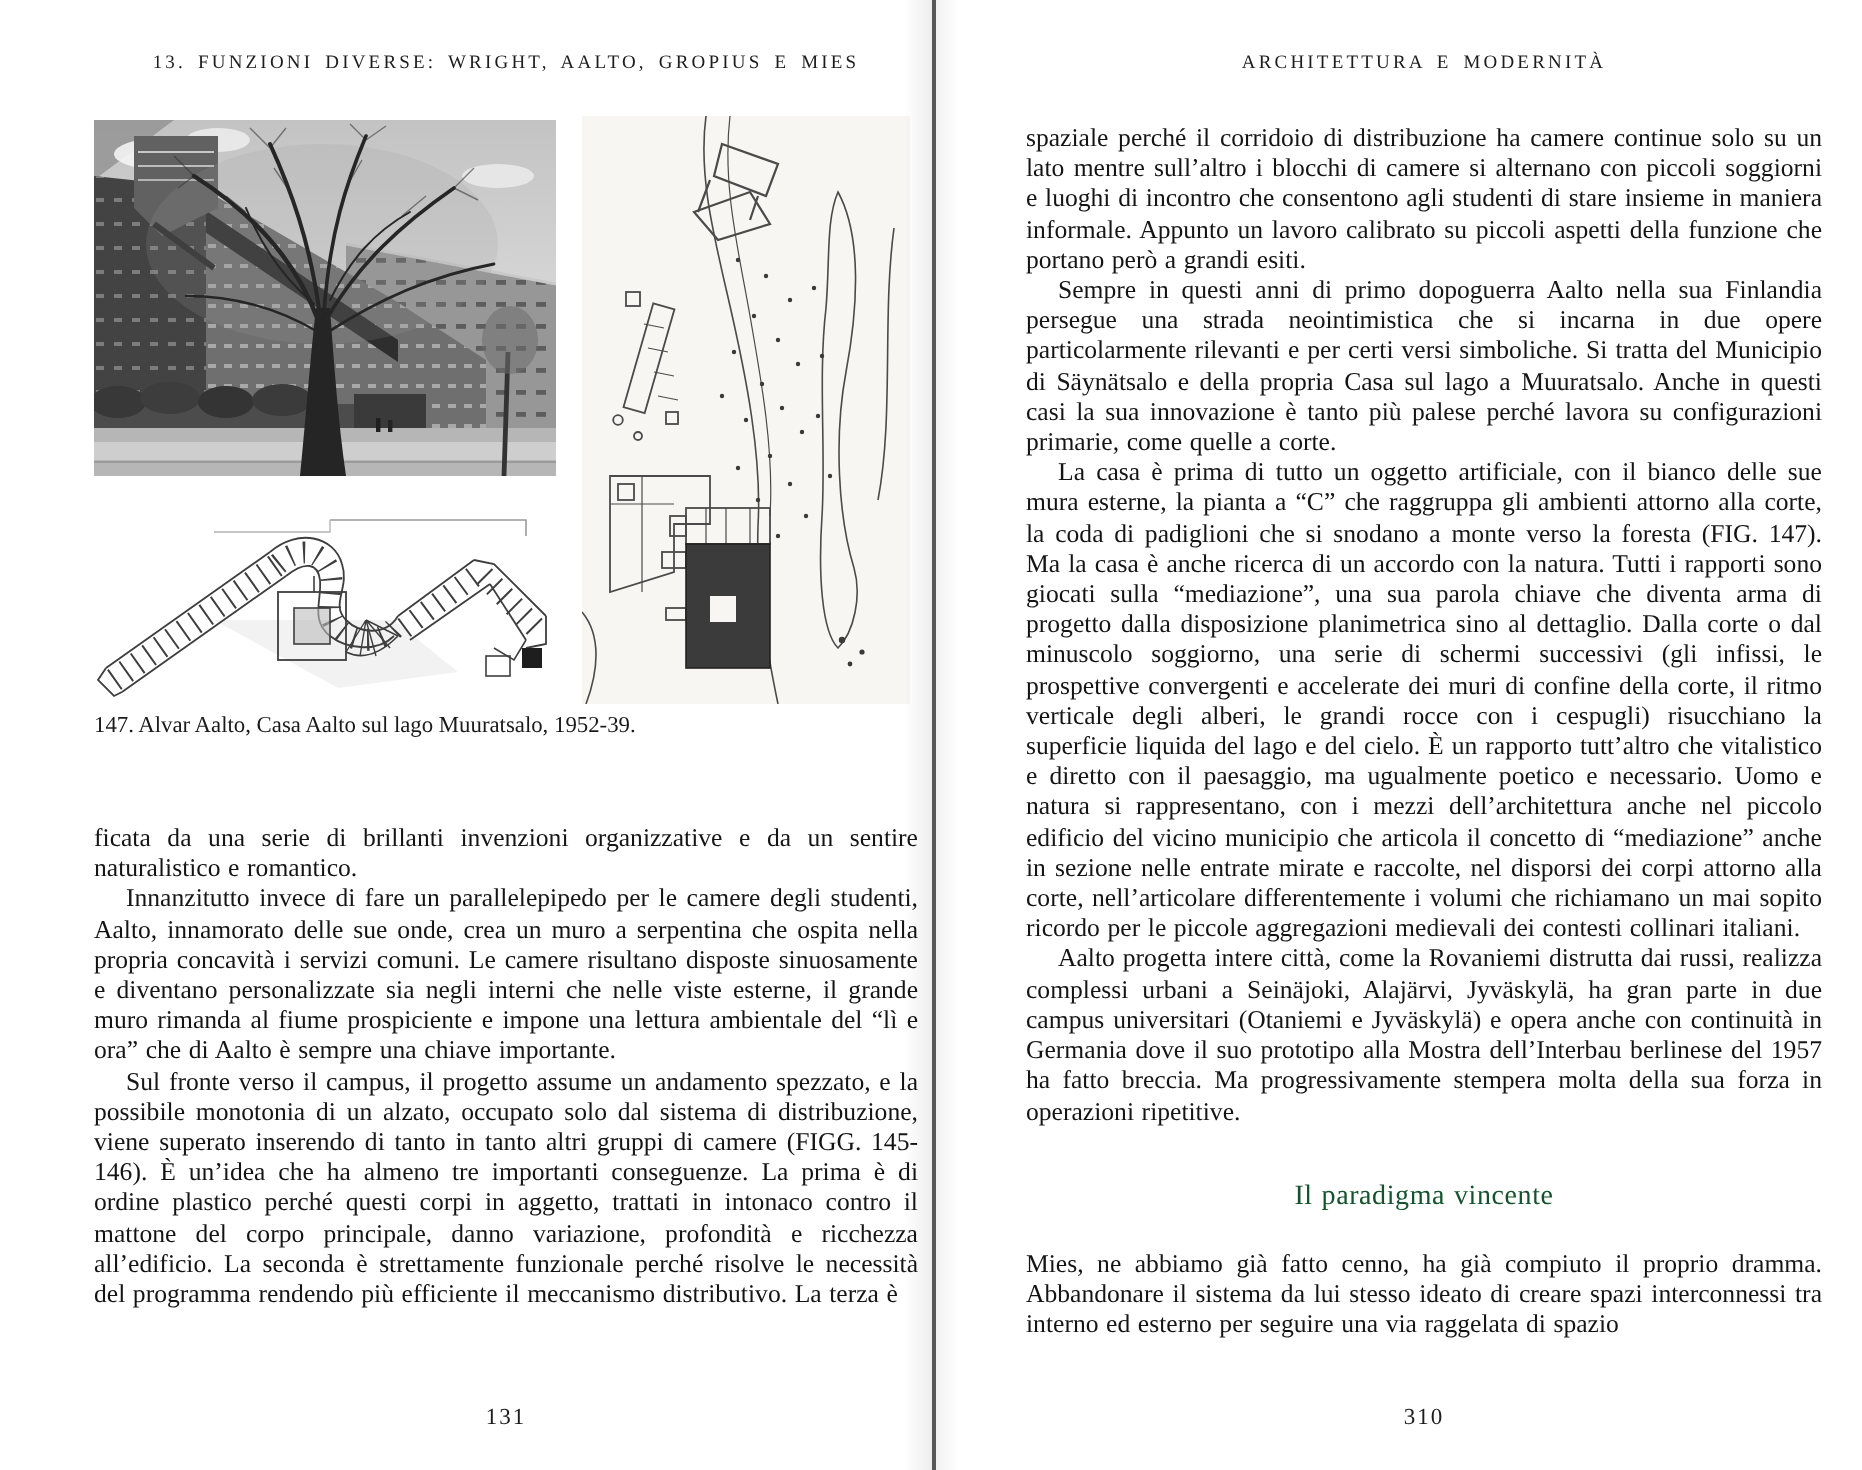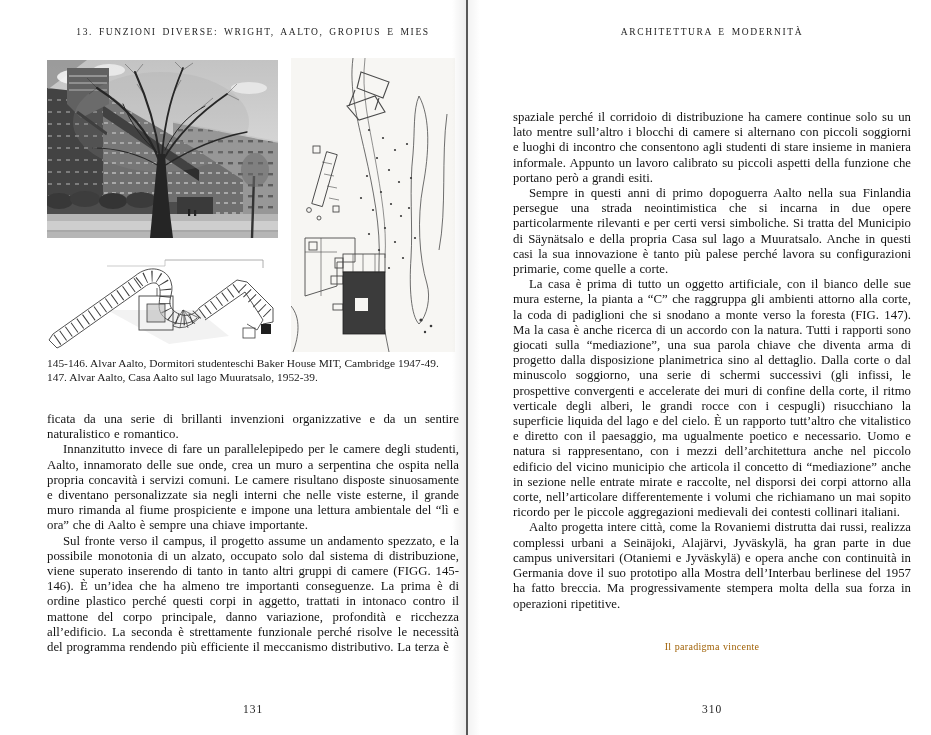--- a/index.html
+++ b/index.html
@@ -27,24 +27,24 @@
   .fig-siteplan{left:291px;top:58px;width:164px;height:294px;}
   .fig-floorplan{left:47px;top:252px;width:232px;height:100px;}
   .captions{position:absolute;left:47px;top:357px;width:412px;
     font-size:11.4px;line-height:13.8px;color:#1a1a1a;}
   .captions p{margin:0;text-align:left;}
   .body-text{font-size:12.8px;line-height:15.2px;text-align:justify;
     word-spacing:0.6px;color:#141414;}
   .body-text p{margin:0;}
   .body-text p + p{text-indent:16px;}
   .page-left .body-text{position:absolute;left:47px;top:412px;width:412px;}
-  .page-right .body-text{position:absolute;left:45px;top:62px;width:398px;margin-top:48px;}
+  .page-right .body-text{position:absolute;left:45px;top:62px;width:398px;}
   .section-heading{
-    font-size:10px;font-weight:normal;text-align:center;letter-spacing:0.3px;
-    margin:27px 0 19px 0;color:#a16207;
+    font-size:14px;font-weight:normal;text-align:center;letter-spacing:0.3px;
+    margin:27px 0 19px 0;color:#14532d;
   }
   .page-number{position:absolute;top:703px;text-align:center;
     font-size:11.5px;letter-spacing:1px;color:#1d1d1d;}
   .page-left .page-number{left:47px;width:412px;}
   .page-right .page-number{left:45px;width:398px;}
 </style>
 </head>
 <body>
 
 <div class="spread">
@@ -238,21 +238,20 @@
           <path d="M198,40 L216,68" stroke-width="0.9"></path>
           <path d="M226,56 L226,70 L216,72" stroke-width="0.9"></path>
           <path d="M216,68 L210,78 L200,72" stroke-width="0.8"></path>
         </g>
         <rect x="214" y="72" width="10" height="10" fill="#1e1e1e"></rect>
         <rect x="196" y="76" width="12" height="10" stroke="#3e3e3e" stroke-width="0.8" fill="none"></rect>
       </svg>
     </span>
 
     <div class="captions">
-      <p>145-146. Alvar Aalto, Dormitori studenteschi Baker House MIT, Cambridge 1947-49.</p>
       <p>147. Alvar Aalto, Casa Aalto sul lago Muuratsalo, 1952-39.</p>
     </div>
 
     <div class="body-text">
       <p>ficata da una serie di brillanti invenzioni organizzative e da un sentire naturalistico e romantico.</p>
       <p>Innanzitutto invece di fare un parallelepipedo per le camere degli studenti, Aalto, innamorato delle sue onde, crea un muro a serpentina che ospita nella propria concavità i servizi comuni. Le camere risultano disposte sinuosamente e diventano personalizzate sia negli interni che nelle viste esterne, il grande muro rimanda al fiume prospiciente e impone una lettura ambientale del “lì e ora” che di Aalto è sempre una chiave importante.</p>
       <p>Sul fronte verso il campus, il progetto assume un andamento spezzato, e la possibile monotonia di un alzato, occupato solo dal sistema di distribuzione, viene superato inserendo di tanto in tanto altri gruppi di camere (FIGG. 145-146). È un’idea che ha almeno tre importanti conseguenze. La prima è di ordine plastico perché questi corpi in aggetto, trattati in intonaco contro il mattone del corpo principale, danno variazione, profondità e ricchezza all’edificio. La seconda è strettamente funzionale perché risolve le necessità del programma rendendo più efficiente il meccanismo distributivo. La terza è</p>
     </div>
 
     <div class="page-number">131</div>
@@ -265,18 +264,19 @@
   <div class="page page-right">
 
     <div class="running-head">ARCHITETTURA E MODERNITÀ</div>
 
     <div class="body-text">
       <p>spaziale perché il corridoio di distribuzione ha camere continue solo su un lato mentre sull’altro i blocchi di camere si alternano con piccoli soggiorni e luoghi di incontro che consentono agli studenti di stare insieme in maniera informale. Appunto un lavoro calibrato su piccoli aspetti della funzione che portano però a grandi esiti.</p>
       <p>Sempre in questi anni di primo dopoguerra Aalto nella sua Finlandia persegue una strada neointimistica che si incarna in due opere particolarmente rilevanti e per certi versi simboliche. Si tratta del Municipio di Säynätsalo e della propria Casa sul lago a Muuratsalo. Anche in questi casi la sua innovazione è tanto più palese perché lavora su configurazioni primarie, come quelle a corte.</p>
       <p>La casa è prima di tutto un oggetto artificiale, con il bianco delle sue mura esterne, la pianta a “C” che raggruppa gli ambienti attorno alla corte, la coda di padiglioni che si snodano a monte verso la foresta (FIG. 147). Ma la casa è anche ricerca di un accordo con la natura. Tutti i rapporti sono giocati sulla “mediazione”, una sua parola chiave che diventa arma di progetto dalla disposizione planimetrica sino al dettaglio. Dalla corte o dal minuscolo soggiorno, una serie di schermi successivi (gli infissi, le prospettive convergenti e accelerate dei muri di confine della corte, il ritmo verticale degli alberi, le grandi rocce con i cespugli) risucchiano la superficie liquida del lago e del cielo. È un rapporto tutt’altro che vitalistico e diretto con il paesaggio, ma ugualmente poetico e necessario. Uomo e natura si rappresentano, con i mezzi dell’architettura anche nel piccolo edificio del vicino municipio che articola il concetto di “mediazione” anche in sezione nelle entrate mirate e raccolte, nel disporsi dei corpi attorno alla corte, nell’articolare differentemente i volumi che richiamano un mai sopito ricordo per le piccole aggregazioni medievali dei contesti collinari italiani.</p>
       <p>Aalto progetta intere città, come la Rovaniemi distrutta dai russi, realizza complessi urbani a Seinäjoki, Alajärvi, Jyväskylä, ha gran parte in due campus universitari (Otaniemi e Jyväskylä) e opera anche con continuità in Germania dove il suo prototipo alla Mostra dell’Interbau berlinese del 1957 ha fatto breccia. Ma progressivamente stempera molta della sua forza in operazioni ripetitive.</p>
       <h2 class="section-heading">Il paradigma vincente</h2>
+      <p>Mies, ne abbiamo già fatto cenno, ha già compiuto il proprio dramma. Abbandonare il sistema da lui stesso ideato di creare spazi interconnessi tra interno ed esterno per seguire una via raggelata di spazio</p>
     </div>
 
     <div class="page-number">310</div>
   </div>
 
 </div>
 
 </body></html>

